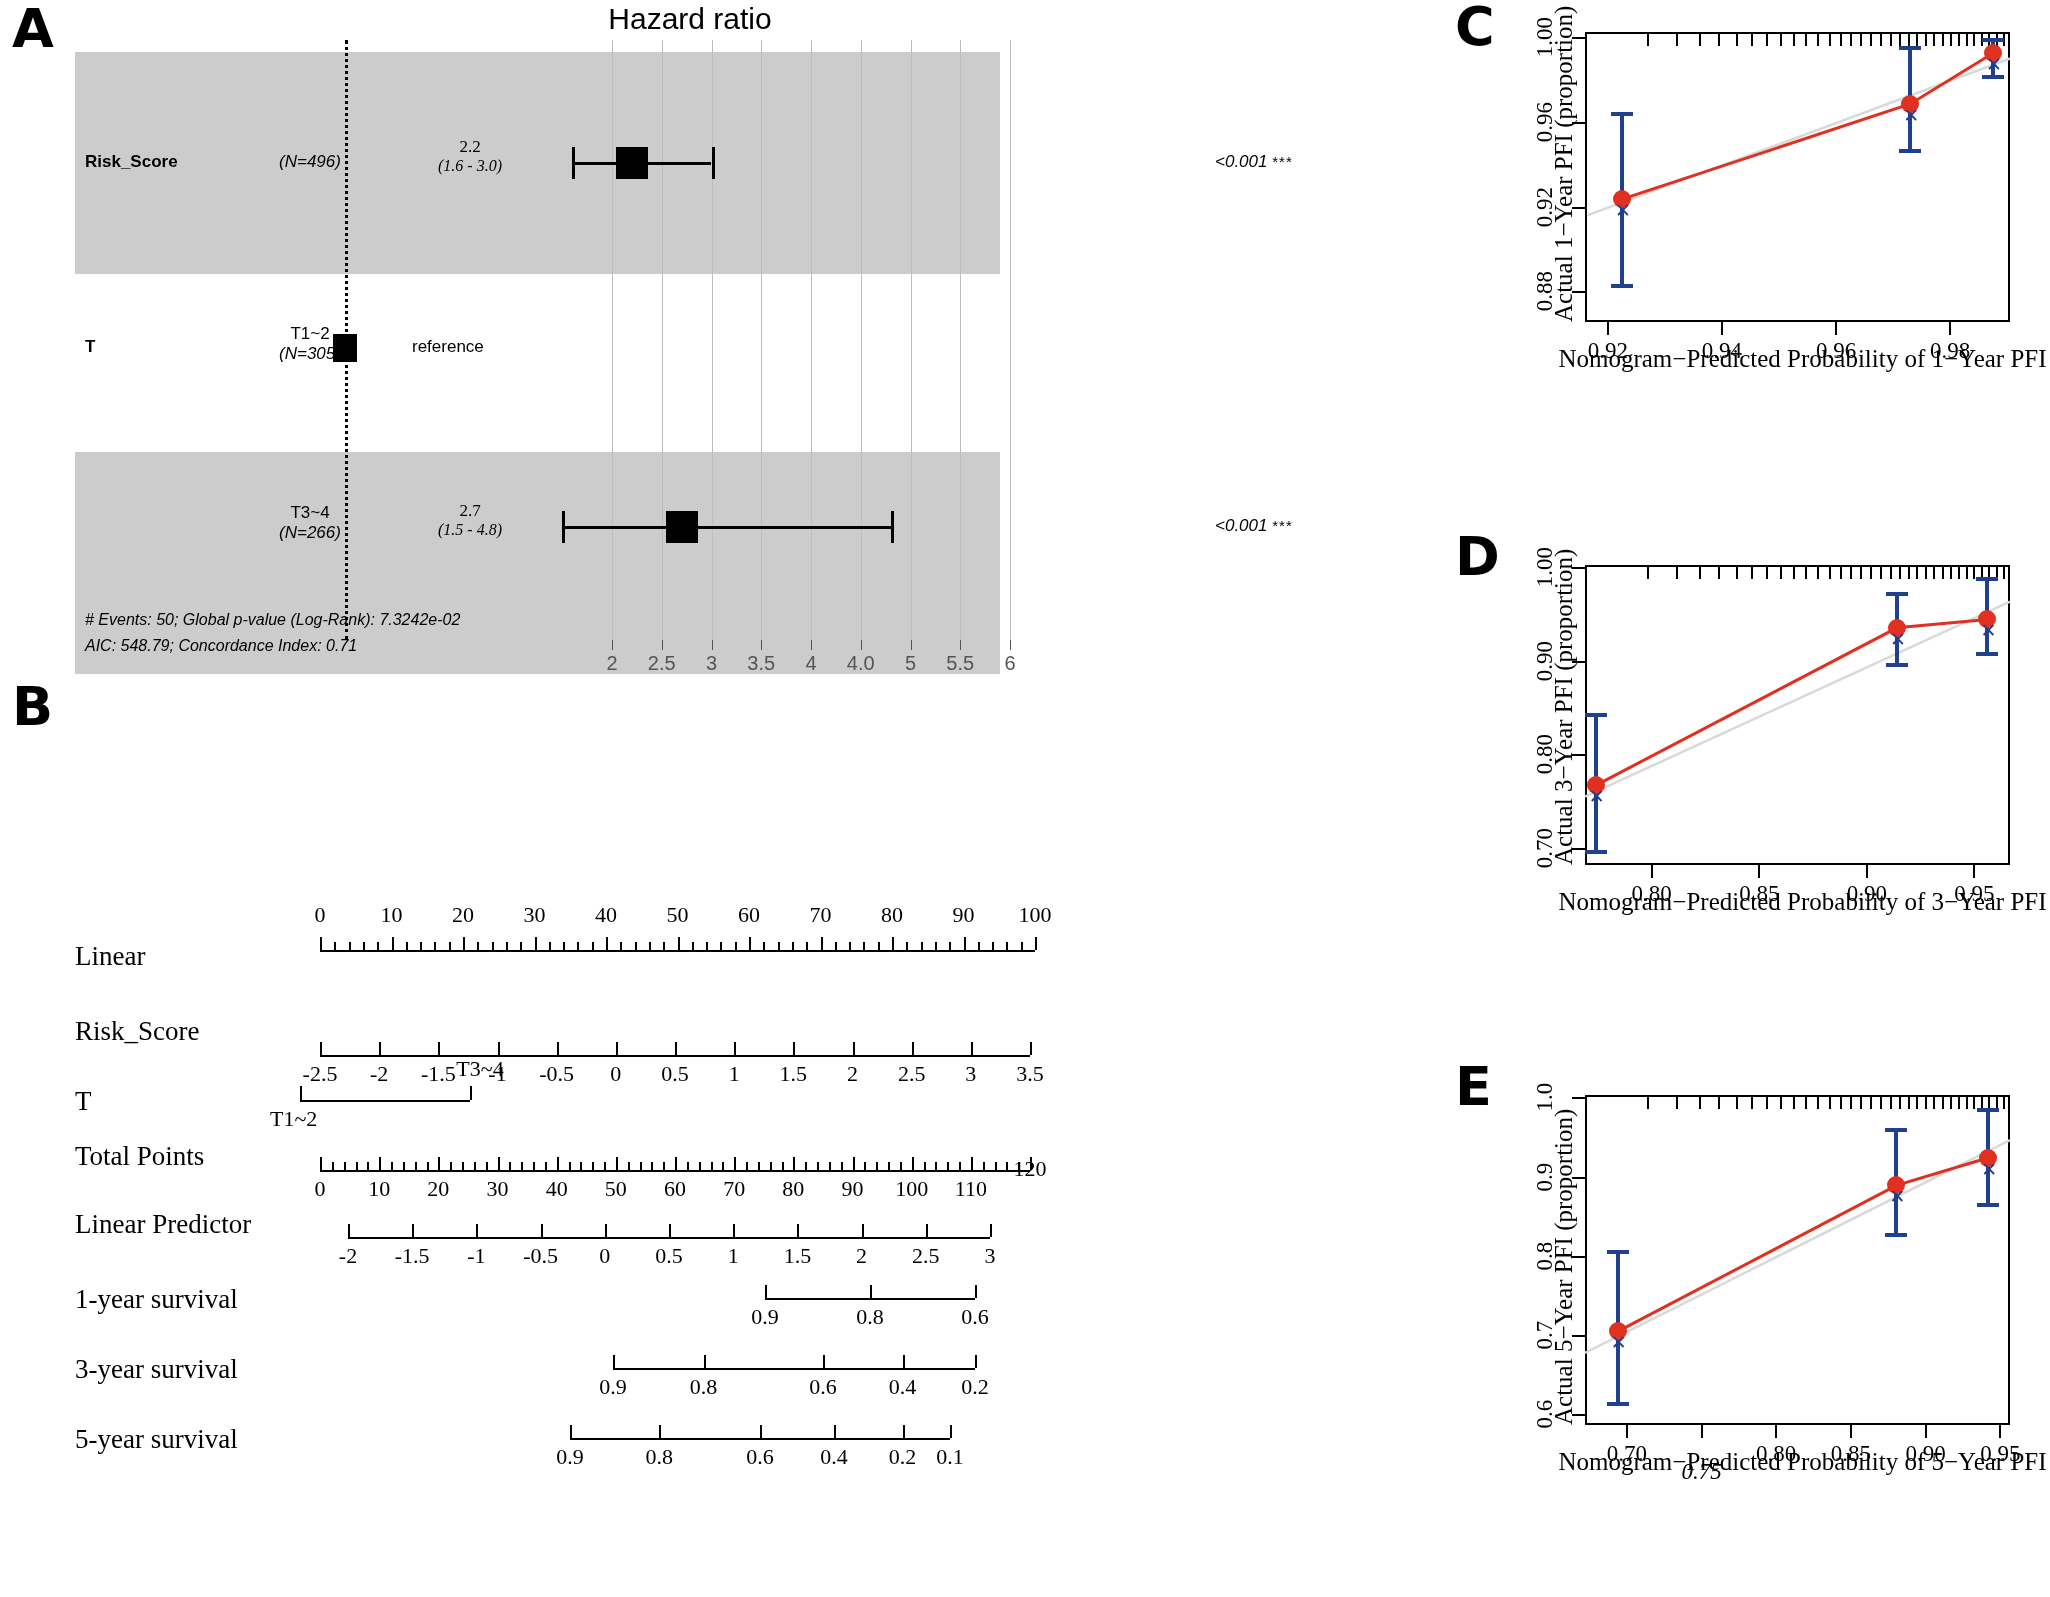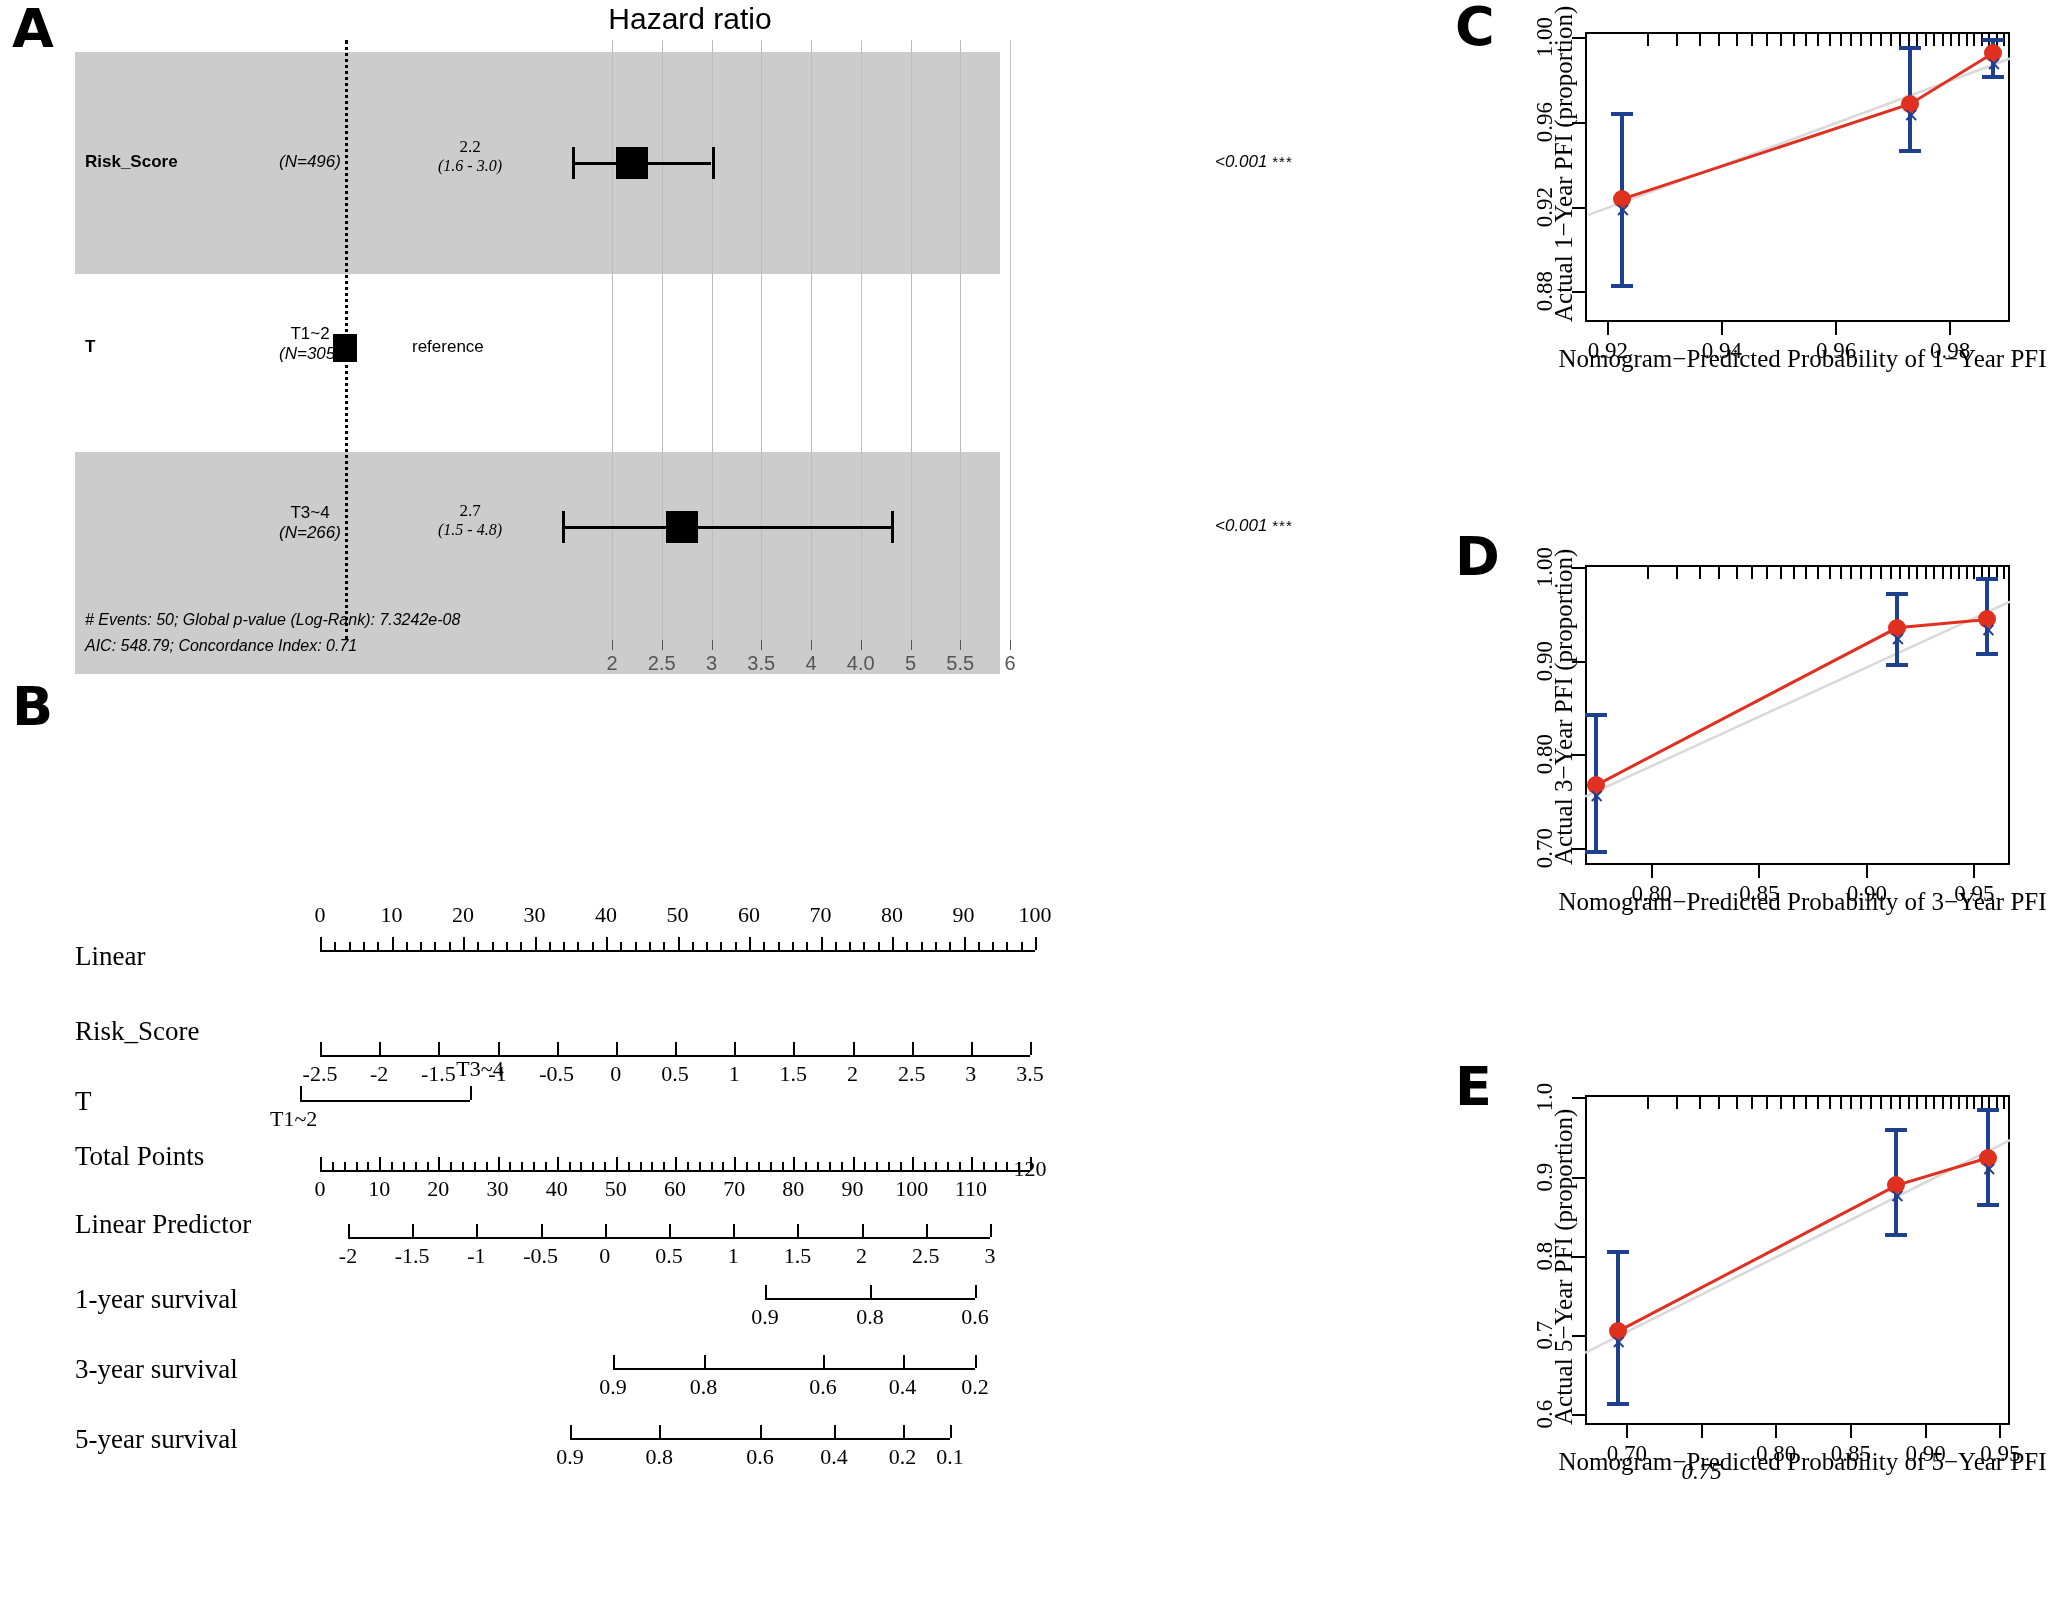--- a/index.html
+++ b/index.html
@@ -111,21 +111,21 @@
       <div class="fp-axis-tick" style="left:811px;top:640px;"></div>
       <div class="fp-axis-lab" style="left:781px;top:652px;width:60px;">4</div>
       <div class="fp-axis-tick" style="left:860.75px;top:640px;"></div>
       <div class="fp-axis-lab" style="left:830.75px;top:652px;width:60px;">4.0</div>
       <div class="fp-axis-tick" style="left:910.5px;top:640px;"></div>
       <div class="fp-axis-lab" style="left:880.5px;top:652px;width:60px;">5</div>
       <div class="fp-axis-tick" style="left:960.25px;top:640px;"></div>
       <div class="fp-axis-lab" style="left:930.25px;top:652px;width:60px;">5.5</div>
       <div class="fp-axis-tick" style="left:1010px;top:640px;"></div>
       <div class="fp-axis-lab" style="left:980px;top:652px;width:60px;">6</div>
-      <div class="fp-foot" style="left:85px;top:611px;"># Events: 50; Global p-value (Log-Rank): 7.3242e-08</div>
+      <div class="fp-foot" style="left:85px;top:611px;"># Events: 50; Global p-value (Log-Rank): 7.3242e-02</div>
       <div class="fp-foot" style="left:85px;top:637px;">AIC: 548.79; Concordance Index: 0.71</div>
     </div>
 </div>
 
 <div id="panelB">
   <div class="panel-letter" style="left:12px;top:-20px;">B</div>
   <div id="nomo-canvas" style="position:absolute;left:0;top:0;width:1380px;height:897px;">
       <div class="nomo-label" style="left:75px;top:241px;">Linear</div>
       <div class="nomo-axis" style="left:320px;top:250px;width:715px;"></div>
       <div class="nomo-tick" style="left:320px;top:237px;height:13px;"></div>

